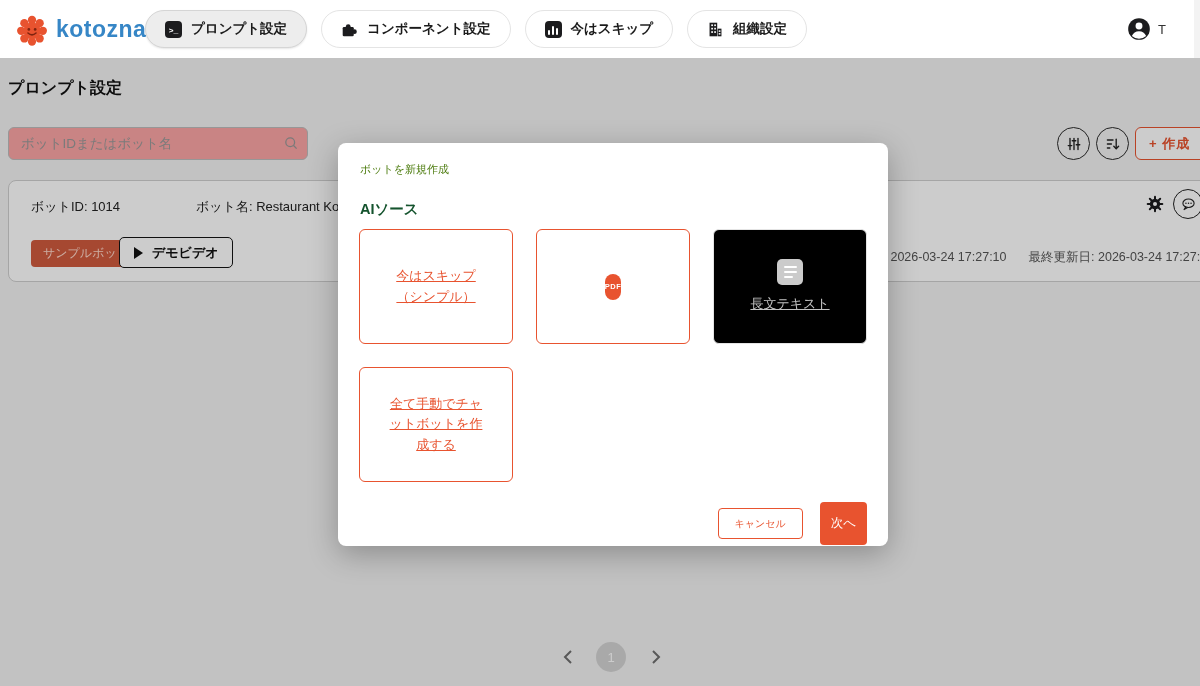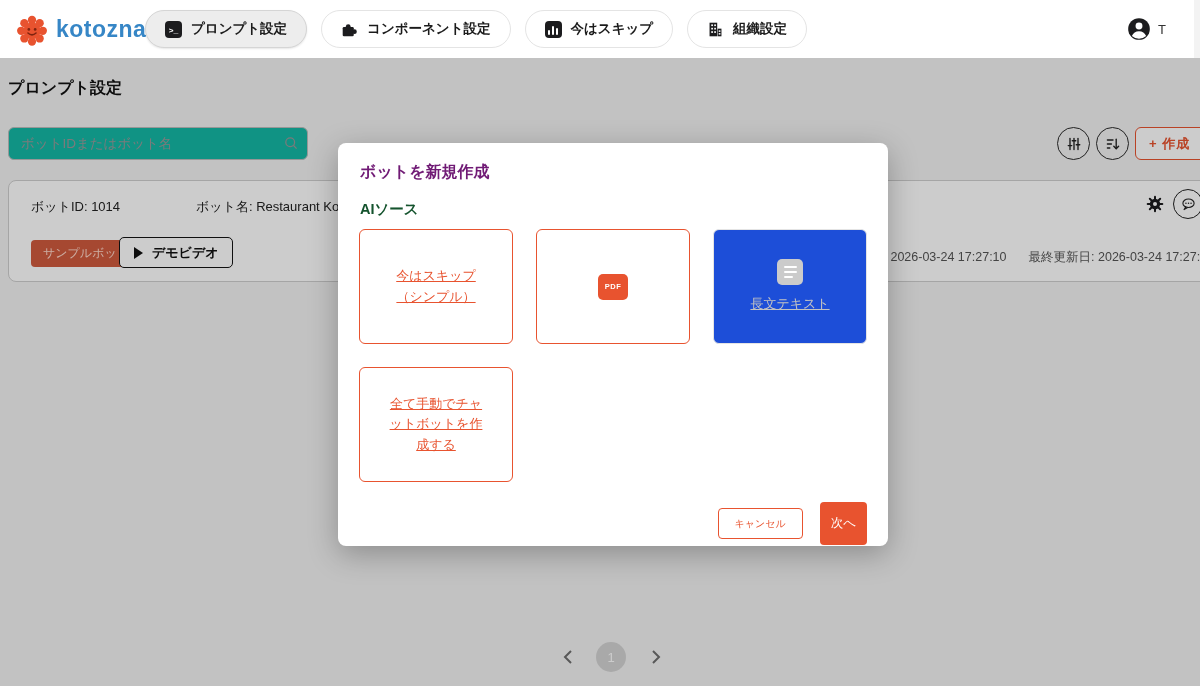--- a/index.html
+++ b/index.html
@@ -18,21 +18,21 @@
   .term-glyph{font-family:"Liberation Mono","DejaVu Sans Mono",monospace;font-size:8px;font-weight:700;line-height:15px;}
   .bars{display:flex;align-items:flex-end;gap:1.5px;padding-bottom:3px;}
   .bars i{display:block;width:2.5px;background:#fff;border-radius:1px;}
   .account{position:absolute;right:28px;top:16px;display:flex;align-items:center;gap:6px;cursor:pointer;}
   .account-label{font-size:13px;color:#333;}
 
   
   .main-bg{position:absolute;left:0;top:58px;width:1200px;height:628px;background:#F3F3F3;}
   .page-title{position:absolute;left:8px;top:78px;font-size:16px;font-weight:700;color:#111;}
   .search-wrap{position:absolute;left:8px;top:127px;width:300px;height:33px;}
-  .search-wrap input{width:100%;height:100%;border:1px solid #BDBDBD;border-radius:6px;padding:0 34px 0 12px;font-size:13.5px;color:#333;background:#14b8a6;font-family:inherit;}
+  .search-wrap input{width:100%;height:100%;border:1px solid #BDBDBD;border-radius:6px;padding:0 34px 0 12px;font-size:13.5px;color:#333;background:#fca5a5;font-family:inherit;}
   .search-wrap input::placeholder{color:#9a9a9a;}
   .search-ic{position:absolute;right:9px;top:8px;}
   .circle-btn{position:absolute;width:33px;height:33px;border-radius:50%;border:1.5px solid #2b2b2b;background:transparent;display:flex;align-items:center;justify-content:center;cursor:pointer;}
   .filter-btn{left:1057px;top:127px;}
   .sort-btn{left:1096px;top:127px;}
   .create-btn{position:absolute;left:1135px;top:127px;width:85px;height:33px;border:1px solid var(--accent);border-radius:6px;background:#fff;color:var(--accent);font-size:13px;font-weight:700;display:flex;align-items:center;padding-left:13px;cursor:pointer;letter-spacing:1px;white-space:nowrap;}
 
   
   .bot-card{position:absolute;left:8px;top:180px;width:1204px;height:102px;background:#fff;border:1px solid #CFCFCF;border-radius:8px;}
   .bot-id{position:absolute;left:22px;top:17px;font-size:13px;color:#222;}
@@ -45,29 +45,29 @@
   .chat-circle{position:absolute;left:1164px;top:8px;width:30px;height:30px;border:1.6px solid #222;border-radius:50%;display:flex;align-items:center;justify-content:center;background:#fff;cursor:pointer;}
 
   
   .pag-prev{position:absolute;left:562px;top:649px;cursor:pointer;}
   .pag-next{position:absolute;left:650px;top:649px;cursor:pointer;}
   .pag-page{position:absolute;left:596px;top:642px;width:30px;height:30px;border-radius:50%;background:#D4D4D4;color:#fff;font-size:13px;display:flex;align-items:center;justify-content:center;cursor:pointer;}
 
   
   .overlay{position:absolute;left:0;top:58px;width:1200px;height:628px;background:rgba(0,0,0,.2);z-index:40;}
   .modal{position:absolute;left:338px;top:143px;width:550px;height:403px;background:#fff;border-radius:8px;z-index:50;box-shadow:0 8px 30px rgba(0,0,0,.28);}
-  .modal-title{position:absolute;left:22px;top:19px;font-size:16px;font-weight:700;color:#701a75;}
+  .modal-title{position:absolute;left:22px;top:19px;font-size:11px;font-weight:400;color:#4d7c0f;}
   .modal-section{position:absolute;left:22px;top:57px;font-size:14.5px;font-weight:700;color:#14532d;}
   .opt-grid{position:absolute;left:21px;top:86px;display:grid;grid-template-columns:repeat(3,154px);grid-auto-rows:115px;gap:23px 23px;}
   .opt{border-radius:6px;display:flex;flex-direction:column;align-items:center;justify-content:center;text-align:center;font-size:13px;line-height:1.55;gap:9px;cursor:pointer;}
   .opt.default{border:1px solid var(--accent);color:var(--accent);background:#fff;}
   .opt.selected{background:var(--accent);color:#fff;}
-  .opt.disabled{border:1px solid #E4E4E4;color:#C2C2C2;background:#1d4ed8;cursor:default;}
+  .opt.disabled{border:1px solid #E4E4E4;color:#C2C2C2;background:#000000;cursor:default;}
   .opt-label{white-space:pre-line;text-decoration:underline;}
-  .pdf-badge{width:30px;height:26px;border-radius:5px;background:var(--accent);color:#fff;font-size:7.5px;font-weight:700;display:flex;align-items:center;justify-content:center;letter-spacing:.5px;}
+  .pdf-badge{width:16px;height:26px;border-radius:11px;background:var(--accent);color:#fff;font-size:7.5px;font-weight:700;display:flex;align-items:center;justify-content:center;letter-spacing:.5px;}
   .doc-badge{width:26px;height:26px;border-radius:5px;background:#CBCBCB;display:flex;flex-direction:column;align-items:center;justify-content:center;gap:2.5px;}
   .doc-badge i{display:block;width:13px;height:2.2px;background:#fff;border-radius:1px;}
   .doc-badge i:last-child{width:9px;align-self:flex-start;margin-left:6.5px;}
   .modal-footer{position:absolute;right:21px;top:359px;display:flex;gap:17px;align-items:center;}
   .btn-cancel{height:31px;padding:0 16px;border:1px solid var(--accent);border-radius:4px;color:var(--accent);background:#fff;font-size:10px;display:flex;align-items:center;cursor:pointer;}
   .btn-next{height:43px;padding:0 11px;border-radius:4px;background:var(--accent);color:#fff;font-size:12.5px;display:flex;align-items:center;cursor:pointer;}
 </style>
 </head>
 <body>
 

